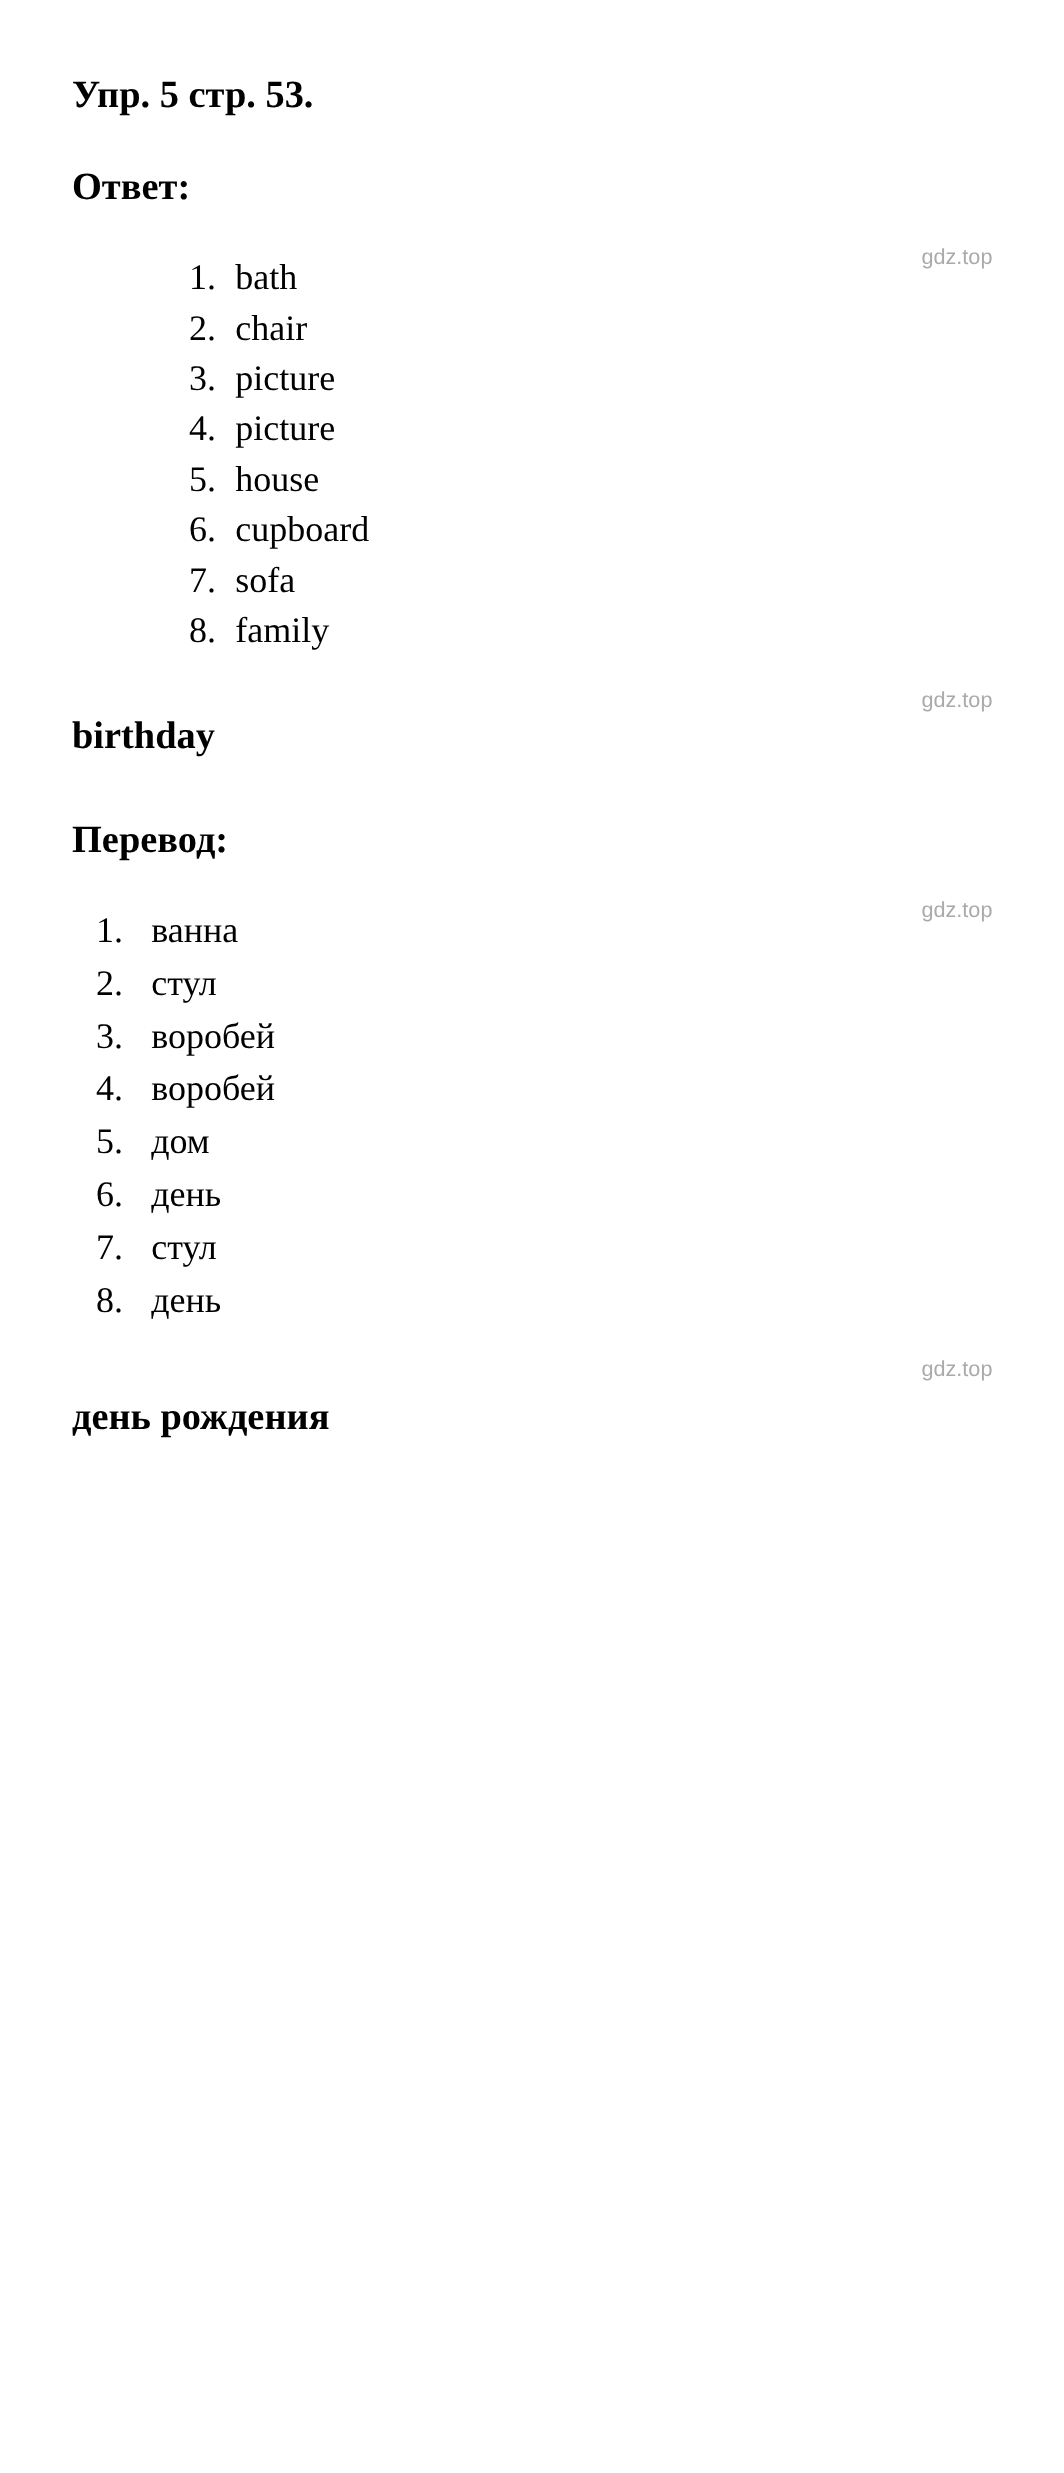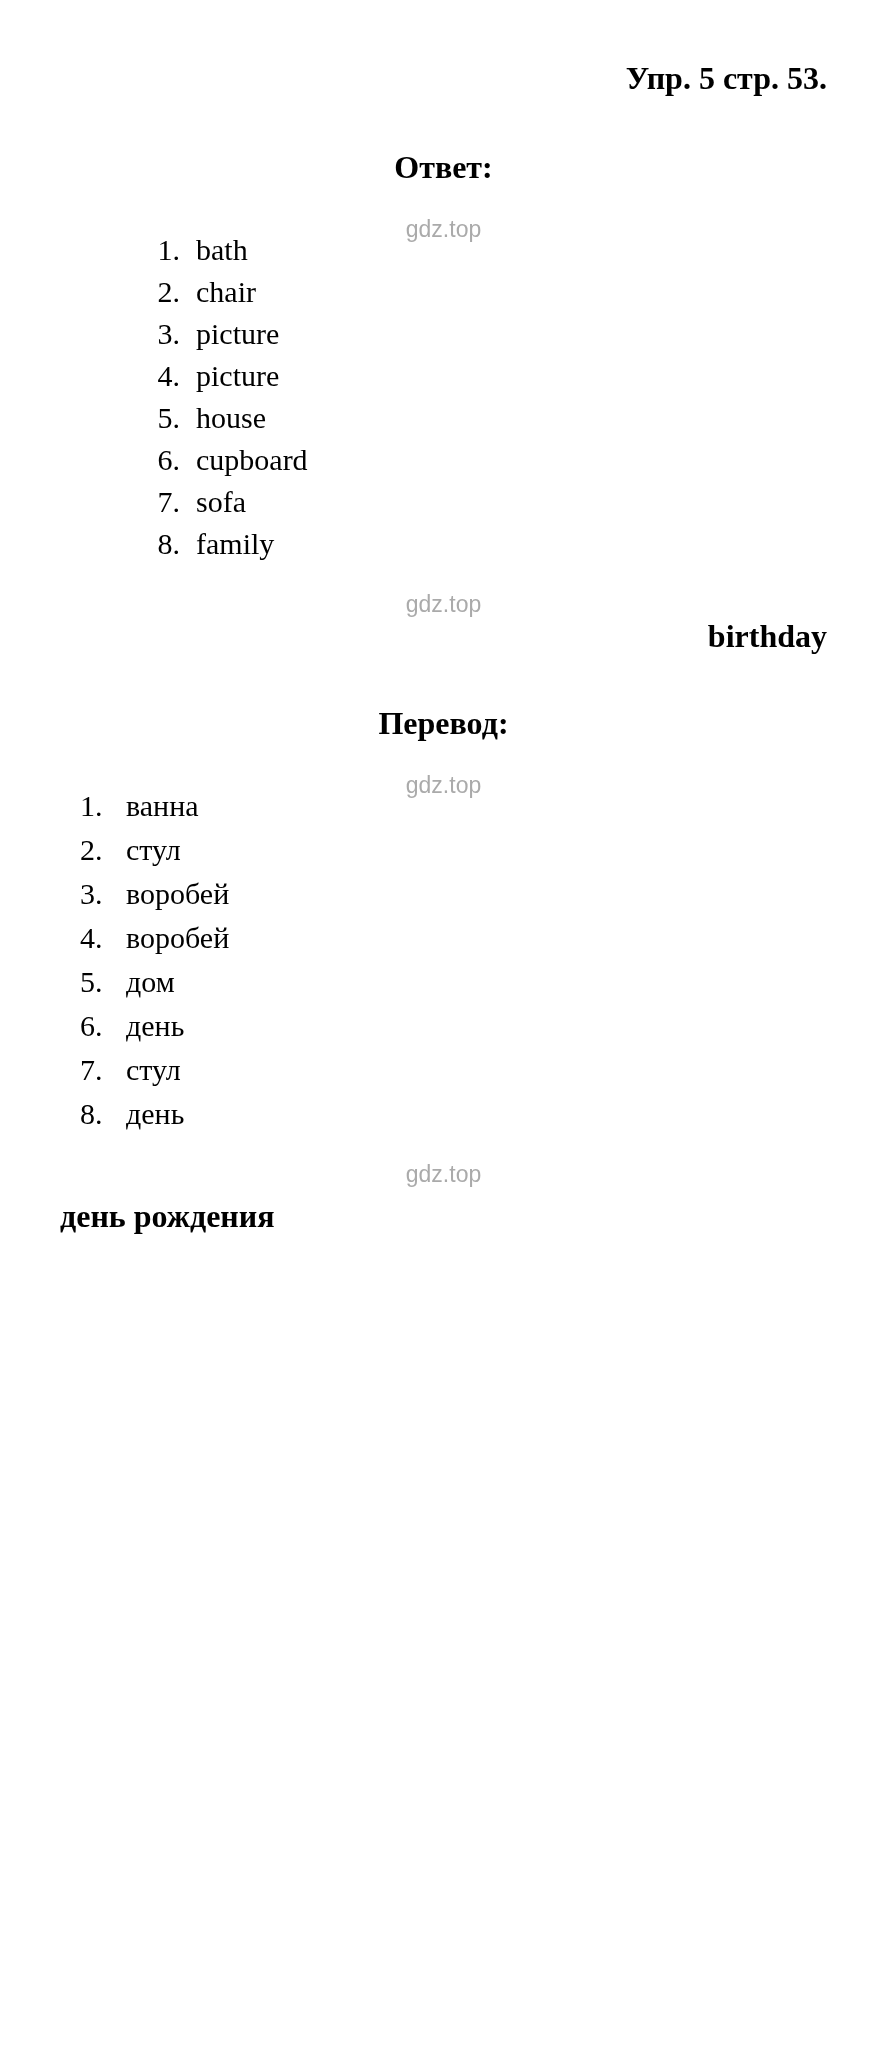--- a/index.html
+++ b/index.html
@@ -14,30 +14,28 @@
       font-size: 28px;
       color: #000000;
       width: 887px;
       min-height: 2061px;
       padding: 40px 60px;
     }
 
     .page-title {
       font-size: 32px;
       font-weight: bold;
-      margin-bottom: 52px;
+      margin-bottom: 40px;
       margin-top: 20px;
-      text-align: right;
     }
 
     .section-header {
       font-size: 32px;
       font-weight: bold;
       margin-bottom: 30px;
-      text-align: center;
     }
 
     .answer-list {
       list-style: none;
       padding-left: 80px;
       margin-bottom: 30px;
     }
 
     .answer-list li {
       margin-bottom: 8px;
@@ -71,23 +69,23 @@
       display: flex;
       align-items: baseline;
     }
 
     .translation-list li .num {
       min-width: 36px;
       margin-right: 10px;
     }
 
     .wm-container {
-      text-align: center;
+      text-align: right;
       color: #aaaaaa;
-      font-size: 23px;
+      font-size: 18px;
       font-family: Arial, sans-serif;
       margin-bottom: -10px;
     }
   </style>
 </head>
 <body>
 
 <div class="page-title">Упр. 5 стр. 53.</div>
 
 <div class="section-header">
@@ -130,21 +128,21 @@
   <li>
     <span class="num">8.</span>
     <span>family</span>
   </li>
 </ol>
 
 <div class="wm-container">
   <span>gdz.top</span>
 </div>
 
-<div class="keyword-bold" style="margin-bottom: 50px; text-align: right;">birthday</div>
+<div class="keyword-bold" style="margin-bottom: 50px;">birthday</div>
 
 <div class="section-header">
   <span>Перевод:</span>
 </div>
 
 <div class="wm-container">
   <span>gdz.top</span>
 </div>
 
 <ol class="translation-list">

